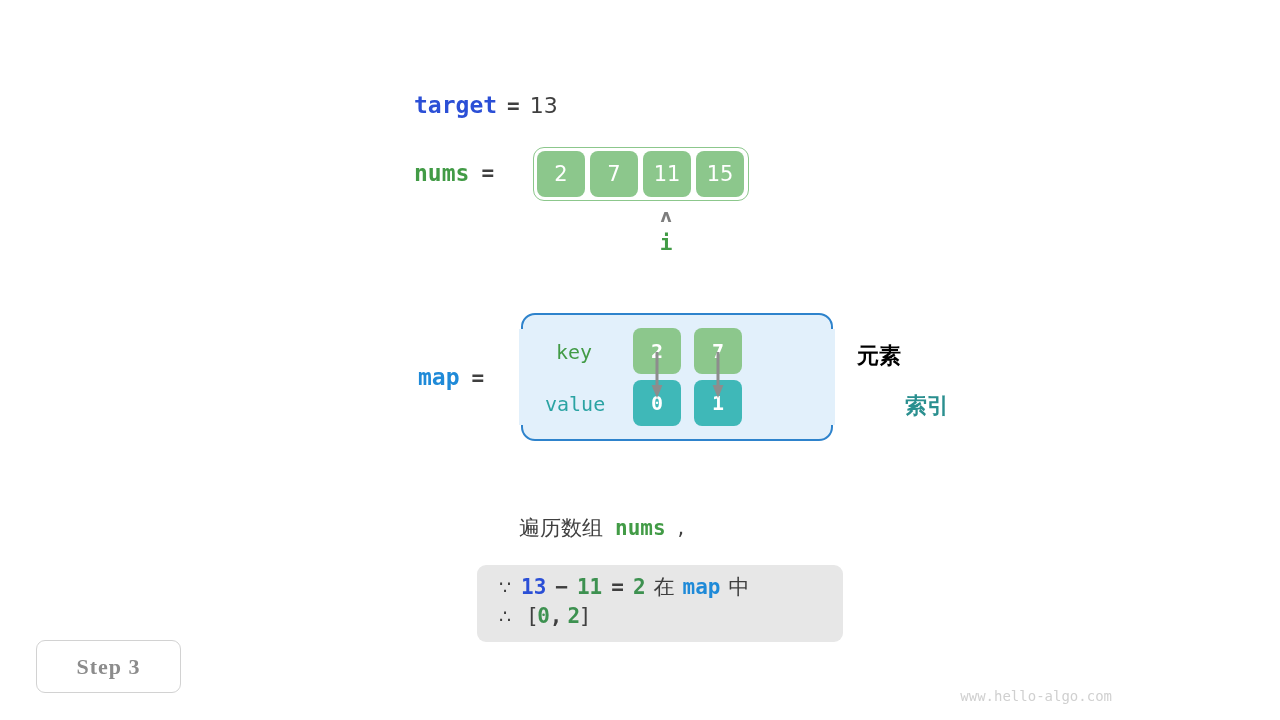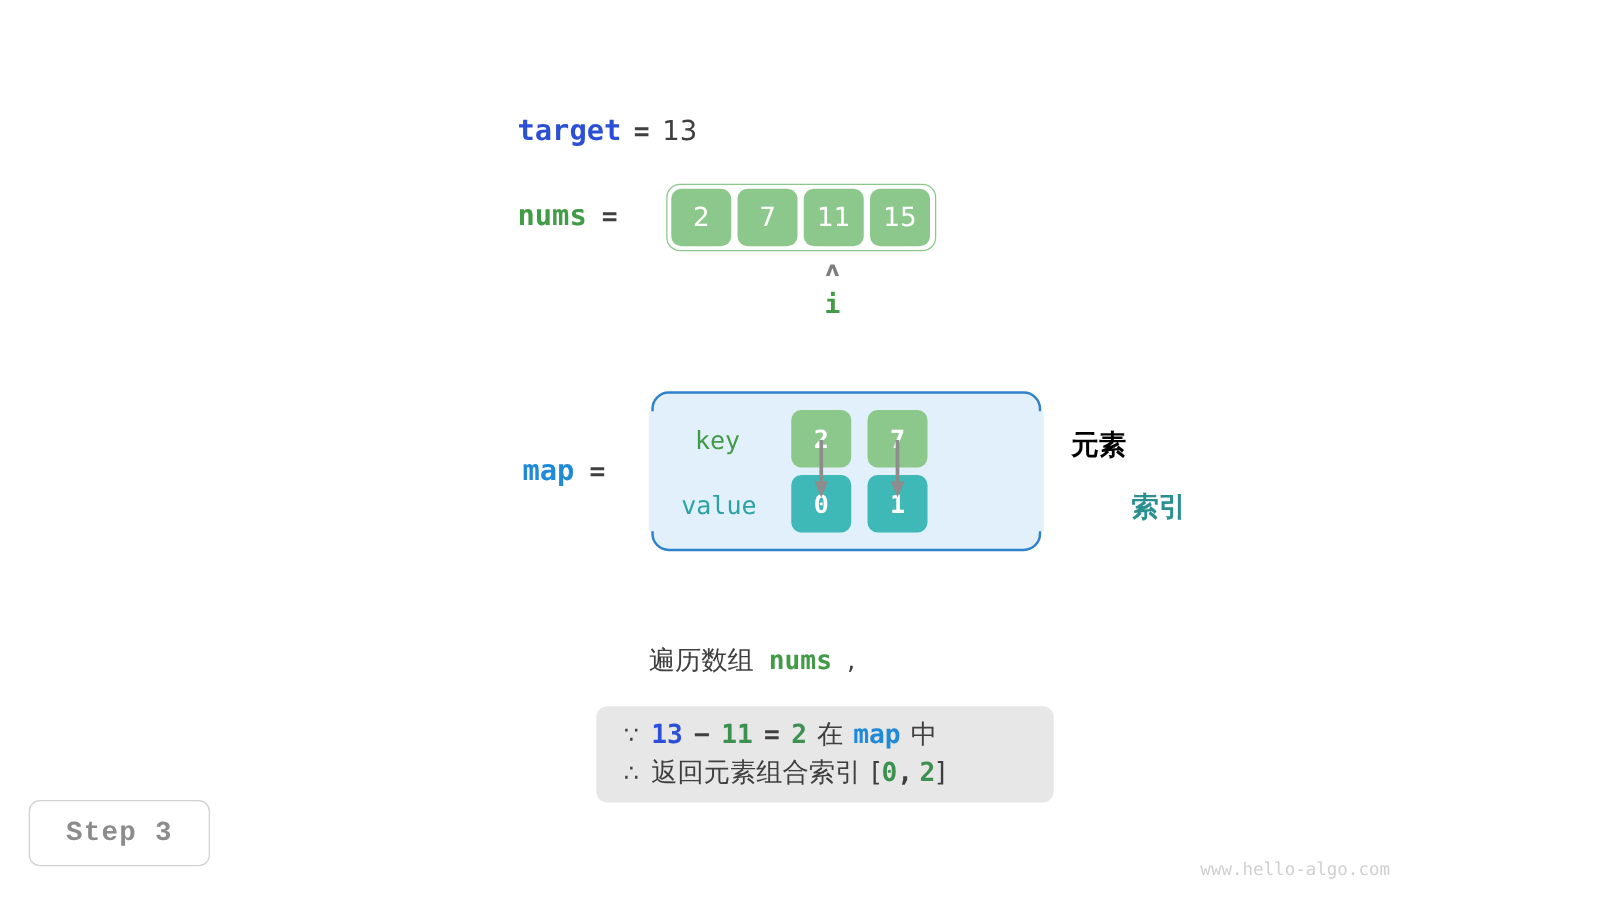--- a/index.html
+++ b/index.html
@@ -275,31 +275,31 @@
     display: inline-block;
   }
   .c-blue  { font-family: "DejaVu Sans Mono", monospace; font-weight: bold; color: #2b4fd6; }
   .c-green { font-family: "DejaVu Sans Mono", monospace; font-weight: bold; color: #3d9150; }
   .c-map   { font-family: "DejaVu Sans Mono", monospace; font-weight: bold; color: #1f8ad8; }
   .c-op    { font-family: "DejaVu Sans Mono", monospace; font-weight: bold; color: #3f3f3f; }
 
   
   #step-badge {
     position: absolute;
-    left: 23px;
+    left: 36px;
     top: 640px;
     width: 145px;
     height: 53px;
     border: 1.3px solid #d2d2d2;
     border-radius: 9px;
     display: flex;
     align-items: center;
     justify-content: center;
     box-sizing: border-box;
-    font-family: Liberation Mono, monospace;
+    font-family: Liberation Serif, serif;
     font-weight: bold;
     font-size: 22px;
     color: #8c8c8c;
     letter-spacing: 1px;
   }
   #watermark {
     position: absolute;
     right: 28px;
     bottom: 16px;
     font-family: "DejaVu Sans Mono", monospace;
@@ -372,21 +372,20 @@
       <span class="c-op" style="margin:0 9px;">−</span>
       <span class="c-green">11</span>
       <span class="c-op" style="margin:0 9px;">=</span>
       <span class="c-green">2</span>
       <span style="margin:0 8px;">在</span>
       <span class="c-map">map</span>
       <span style="margin-left:8px;">中</span>
     </div>
     <div class="concl-line">
       <span class="sym">∴</span>
-      <span>返回元素组合索引</span>
       <span style="margin-left:8px;">[</span>
       <span class="c-green">0</span>
       <span class="c-op" style="margin-right:5px;">,</span>
       <span class="c-green">2</span>
       <span>]</span>
     </div>
   </div>
 
   <div id="step-badge">Step 3</div>
 

